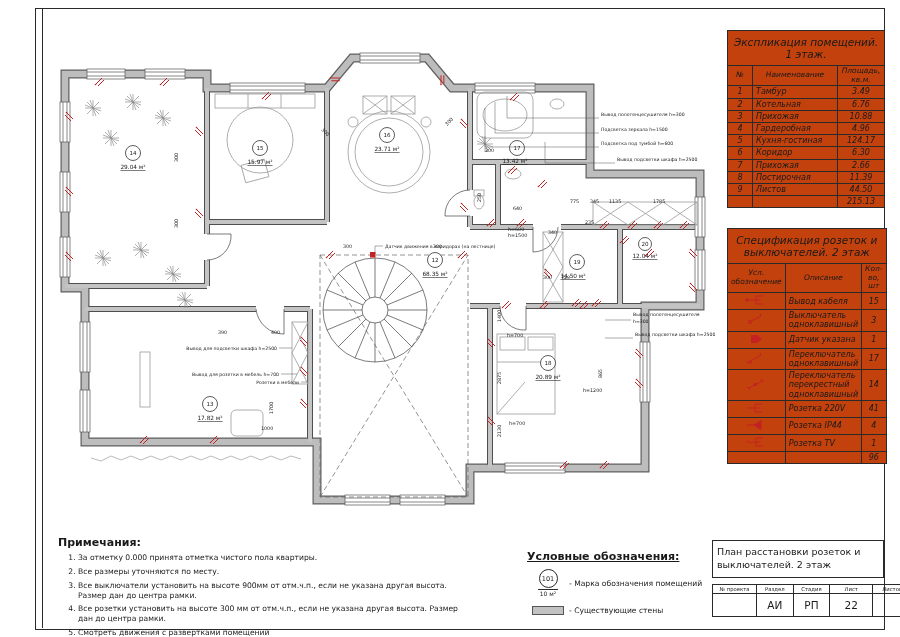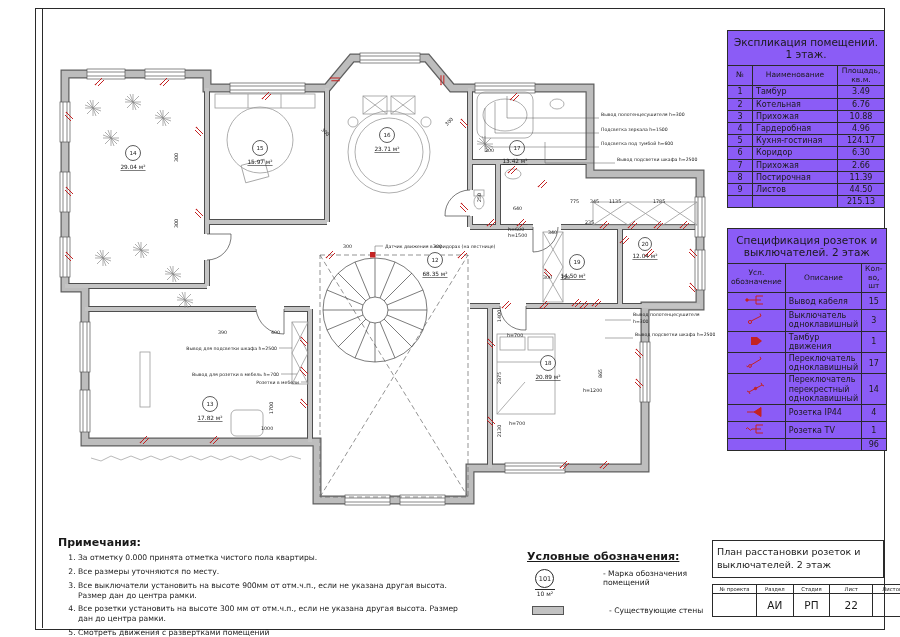--- a/index.html
+++ b/index.html
@@ -1,37 +1,37 @@
 <!DOCTYPE html>
 <html><head>
 <meta charset="utf-8">
 <style>
   html,body{margin:0;padding:0;background:#fff;}
   body{width:900px;height:637px;position:relative;font-family:"DejaVu Sans","Liberation Sans",sans-serif;color:#1a1a1a;overflow:hidden;}
   .frame{position:absolute;left:35px;top:8px;width:848px;height:620px;border:1.2px solid #2a2a2a;}
   .frame-left-line{position:absolute;left:42px;top:8px;width:0;height:620px;border-left:0.8px solid #2a2a2a;}
   
-  .tbl{position:absolute;border-collapse:collapse;background:#8b5cf6;}
+  .tbl{position:absolute;border-collapse:collapse;background:#c2410c;font-style:italic;}
   .tbl td,.tbl th{border:0.8px solid #2a2a2a;font-weight:normal;padding:1px 3px;font-size:8px;line-height:1.15;}
   .tbl .title{font-size:10.5px;text-align:center;padding:5px 2px;}
   .tbl .hdr{font-size:7.5px;}
   .tbl .num{text-align:center;width:18px;}
   .tbl .area{text-align:center;width:40px;}
   .tbl .qty{text-align:center;width:28px;}
   .tbl .sym{text-align:center;width:44px;}
   .tbl .desc{width:86px;}
   
   .notes{position:absolute;left:58px;top:536px;width:410px;}
   .notes h3{font-size:11px;margin:0 0 3px 0;font-weight:bold;}
   .notes ol{margin:0;padding-left:16px;font-size:7.6px;line-height:1.3;}
   .notes li{margin:4px;}
   
   .legend{position:absolute;left:527px;top:550px;width:190px;}
   .legend h3{font-size:11px;margin:0 0 6px 0;font-weight:bold;text-decoration:underline;}
-  .leg-row{display:flex;align-items:flex-start;margin-bottom:9px;font-size:7.6px;gap:40px;}
+  .leg-row{display:flex;align-items:center;margin-bottom:9px;font-size:7.6px;}
   .leg-symcol{width:42px;display:flex;flex-direction:column;align-items:center;}
   .mark-circle{width:17px;height:17px;border:1px solid #2a2a2a;border-radius:50%;display:flex;align-items:center;justify-content:center;font-size:6.5px;}
   .mark-area{font-size:6px;border-top:0.8px solid #2a2a2a;margin-top:1px;padding:0 2px;}
   .wall-swatch{width:30px;height:7px;background:#c2c2c2;border:0.8px solid #555;}
   
   .titleblock{position:absolute;left:712px;top:540px;width:172px;}
   .tb-title{border:0.9px solid #2a2a2a;font-size:9.5px;text-align:left;padding:5px 4px;line-height:1.35;}
   .tb-grid{border-collapse:collapse;margin-top:6px;width:200px;}
   .tb-grid td{border:0.8px solid #2a2a2a;text-align:center;}
   .tb-grid .lbl{font-size:5.3px;color:#222;padding:1px 1px;}
@@ -465,21 +465,21 @@
               <path d="M7.2,8 L17,3 M17,3 L16,0.5"></path>
             </g>
           </svg></td>
     <td>Выключатель одноклавишный</td>
         <td class="qty">3</td>
   </tr>
   <tr>
     <td class="sym"><svg width="24" height="12" viewBox="0 0 24 12">
             <path d="M7,2 H13 L18,6 L13,10 H7 Z" fill="#c42222"></path>
           </svg></td>
-    <td>Тамбур движения</td>
+    <td>Датчик указана</td>
         <td class="qty">1</td>
   </tr>
   <tr>
     <td class="sym"><svg width="24" height="12" viewBox="0 0 24 12">
             <g stroke="#c42222" stroke-width="1" fill="none">
               <circle cx="6" cy="10" r="1.4"></circle>
               <path d="M7,9 L17,3 M17,3 L16,0.8 M4,11 L2.5,10"></path>
             </g>
           </svg></td>
     <td>Переключатель одноклавишный</td>
@@ -487,20 +487,29 @@
   </tr>
   <tr>
     <td class="sym"><svg width="24" height="12" viewBox="0 0 24 12">
             <g stroke="#c42222" stroke-width="1" fill="none">
               <path d="M5,10 L18,3 M18,3 L17,0.8 M18,3 L20,4 M5,10 L3,9 M5,10 L6,12"></path>
               <circle cx="11.5" cy="6.5" r="1.2" fill="#c42222"></circle>
             </g>
           </svg></td>
     <td>Переключатель перекрестный одноклавишный</td>
         <td class="qty">14</td>
+  </tr>
+  <tr>
+    <td class="sym"><svg width="24" height="12" viewBox="0 0 24 12">
+            <g stroke="#c42222" stroke-width="1" fill="none">
+              <path d="M3,6 H11 M11,2 V10 M11,2 H18 M11,6 H16 M11,10 H18"></path>
+            </g>
+          </svg></td>
+    <td>Розетка 220V</td>
+        <td class="qty">41</td>
   </tr>
   <tr>
     <td class="sym"><svg width="24" height="12" viewBox="0 0 24 12">
             <g stroke="#c42222" stroke-width="1">
               <line x1="3" y1="6" x2="10" y2="6"></line>
               <path d="M10,6 L17,1.5 V10.5 Z" fill="#c42222"></path>
             </g>
           </svg></td>
     <td>Розетка IP44</td>
         <td class="qty">4</td>

